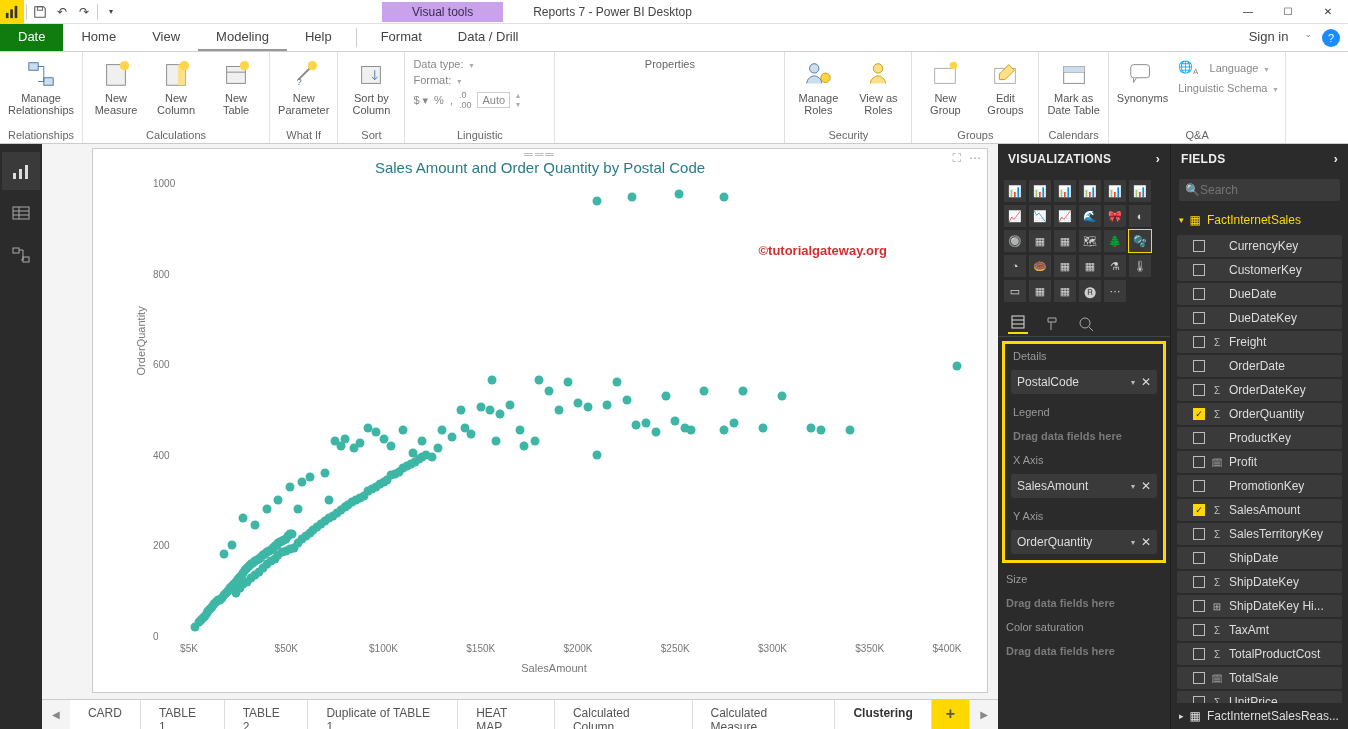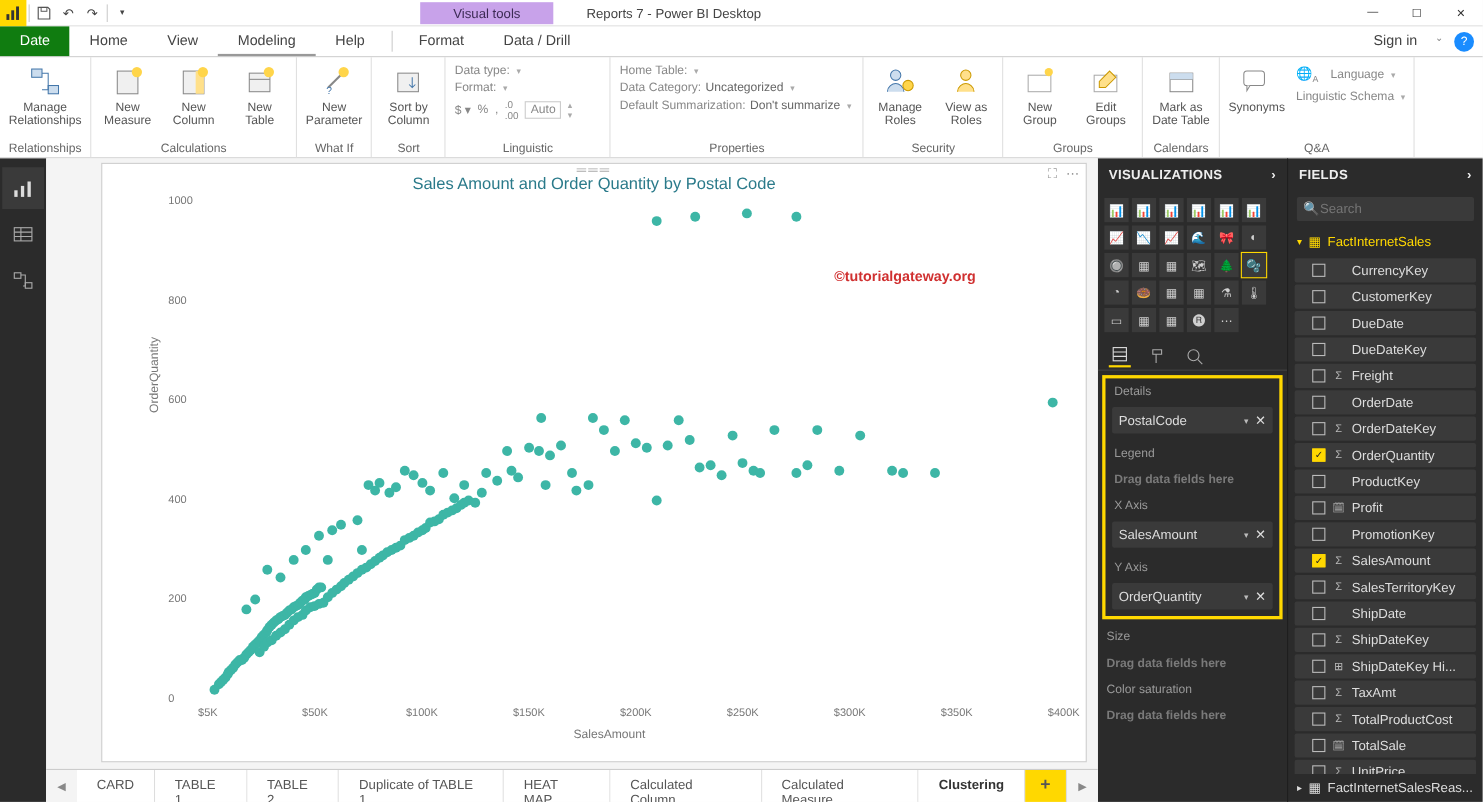--- a/index.html
+++ b/index.html
@@ -225,36 +225,20 @@
         <span>%</span>
         <span>,</span>
         <span style="font-size:9px">.0<br>.00</span>
         <span style="border:1px solid #ccc;padding:1px 4px">Auto</span>
         <span style="font-size:8px;color:#aaa">▴<br>▾</span>
       </div>
     </div>
     <div class="label">Linguistic</div>
   </div>
   <div class="group" style="min-width:230px">
-    <div class="body" style="flex-direction:column;gap:0;align-items:stretch">
-      <div class="prop-line">
-          <span>Home Table:</span>
-          <span class="caret"></span>
-        </div>
-      <div class="prop-line">
-          <span>Data Category:</span>
-          <span class="val">Uncategorized</span>
-          <span class="caret"></span>
-        </div>
-      <div class="prop-line">
-          <span>Default Summarization:</span>
-          <span class="val">Don't summarize</span>
-          <span class="caret"></span>
-        </div>
-    </div>
     <div class="label">Properties</div>
   </div>
   <div class="group">
     <div class="body">
       <div class="rbtn-big">
           <div class="ricon">
             <svg viewBox="0 0 32 32">
               <circle cx="12" cy="10" r="5" fill="#cde" stroke="#47a"></circle>
               <path d="M4 26c0-5 5-8 8-8s8 3 8 8" fill="#cde" stroke="#47a"></path>
               <circle cx="24" cy="20" r="5" fill="#ffd54a" stroke="#c90"></circle>
@@ -386,21 +370,21 @@
             <div class="tick-y" style="bottom: 362.4px;">800</div>
             <div class="tick-y" style="bottom: 453px;">1000</div>
             <div class="tick-x" style="left: 48px;">$5K</div>
             <div class="tick-x" style="left: 145.25px;">$50K</div>
             <div class="tick-x" style="left: 242.5px;">$100K</div>
             <div class="tick-x" style="left: 339.75px;">$150K</div>
             <div class="tick-x" style="left: 437px;">$200K</div>
             <div class="tick-x" style="left: 534.25px;">$250K</div>
             <div class="tick-x" style="left: 631.5px;">$300K</div>
             <div class="tick-x" style="left: 728.75px;">$350K</div>
-            <div class="tick-x" style="left: 826px;">$400K</div>
+            <div class="tick-x" style="left: 806px;">$400K</div>
             <div class="point" style="left: 53.835px; bottom: 9.06px;"></div>
             <div class="point" style="left: 57.725px; bottom: 13.59px;"></div>
             <div class="point" style="left: 59.67px; bottom: 15.855px;"></div>
             <div class="point" style="left: 61.615px; bottom: 18.12px;"></div>
             <div class="point" style="left: 63.56px; bottom: 20.385px;"></div>
             <div class="point" style="left: 65.505px; bottom: 22.65px;"></div>
             <div class="point" style="left: 67.45px; bottom: 24.915px;"></div>
             <div class="point" style="left: 69.395px; bottom: 27.18px;"></div>
             <div class="point" style="left: 71.34px; bottom: 29.445px;"></div>
             <div class="point" style="left: 73.285px; bottom: 31.71px;"></div>

